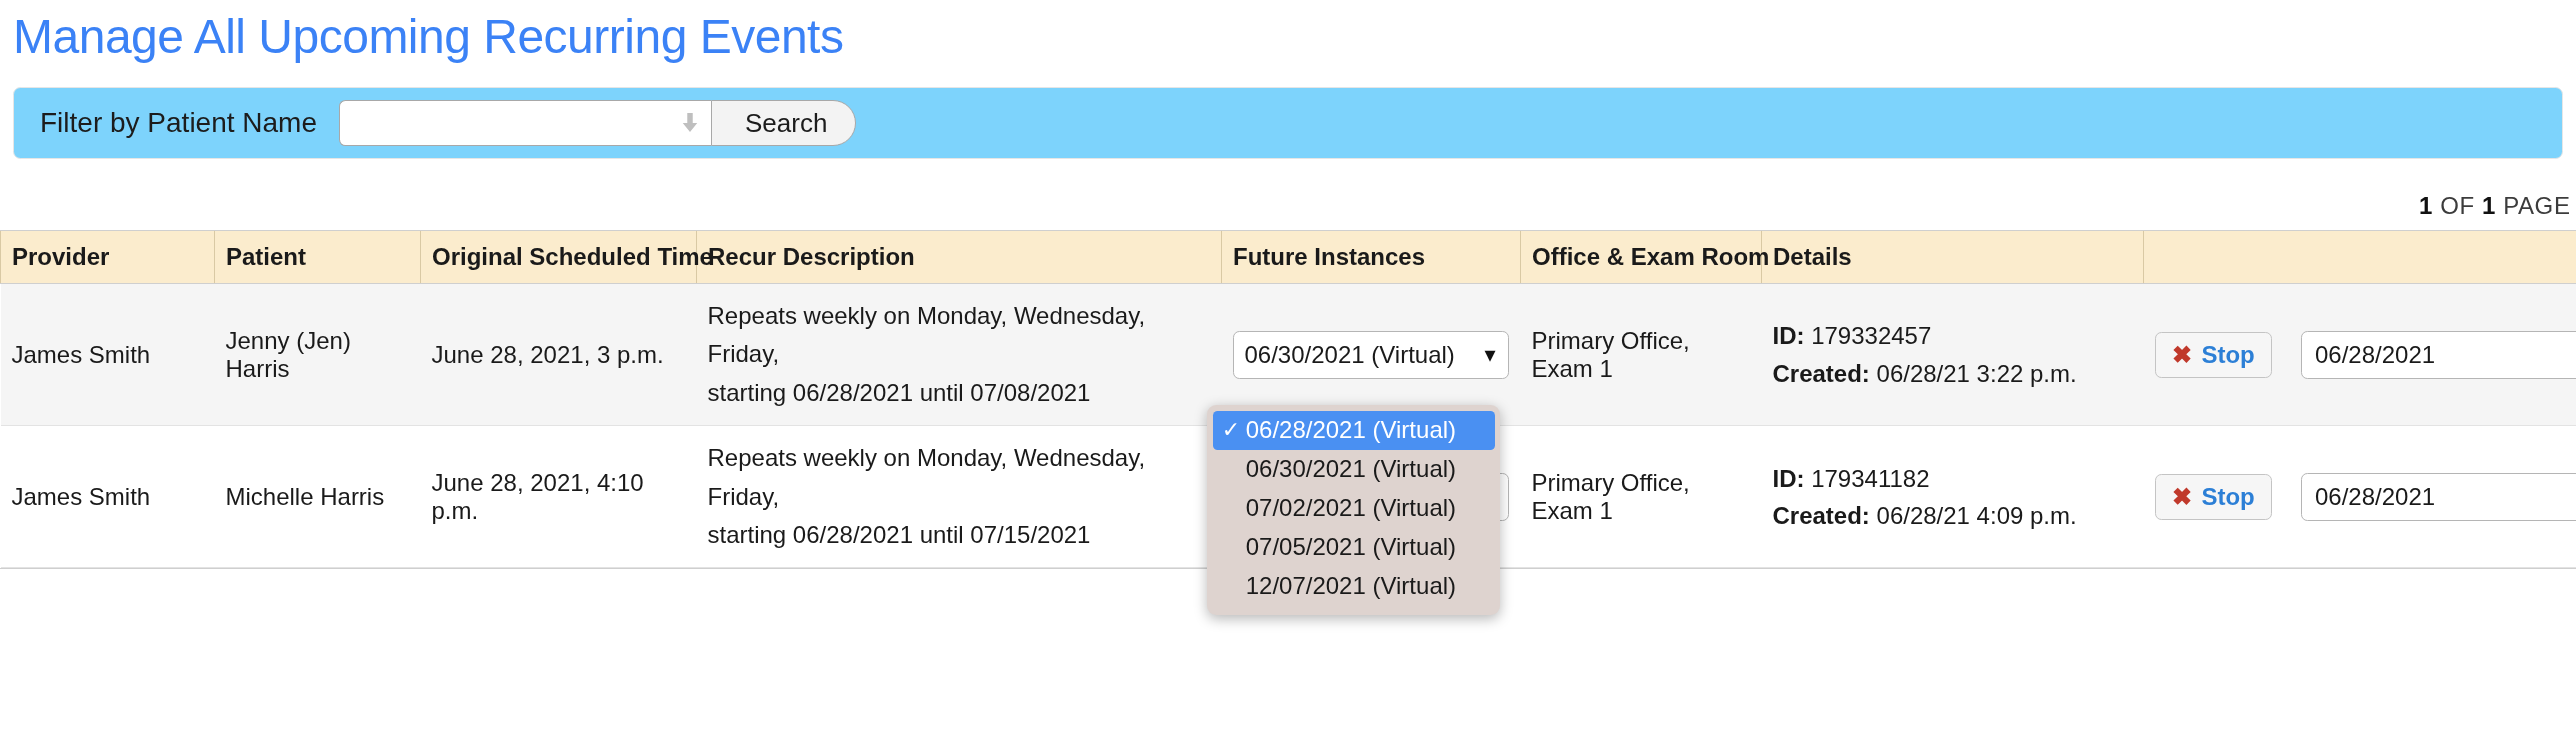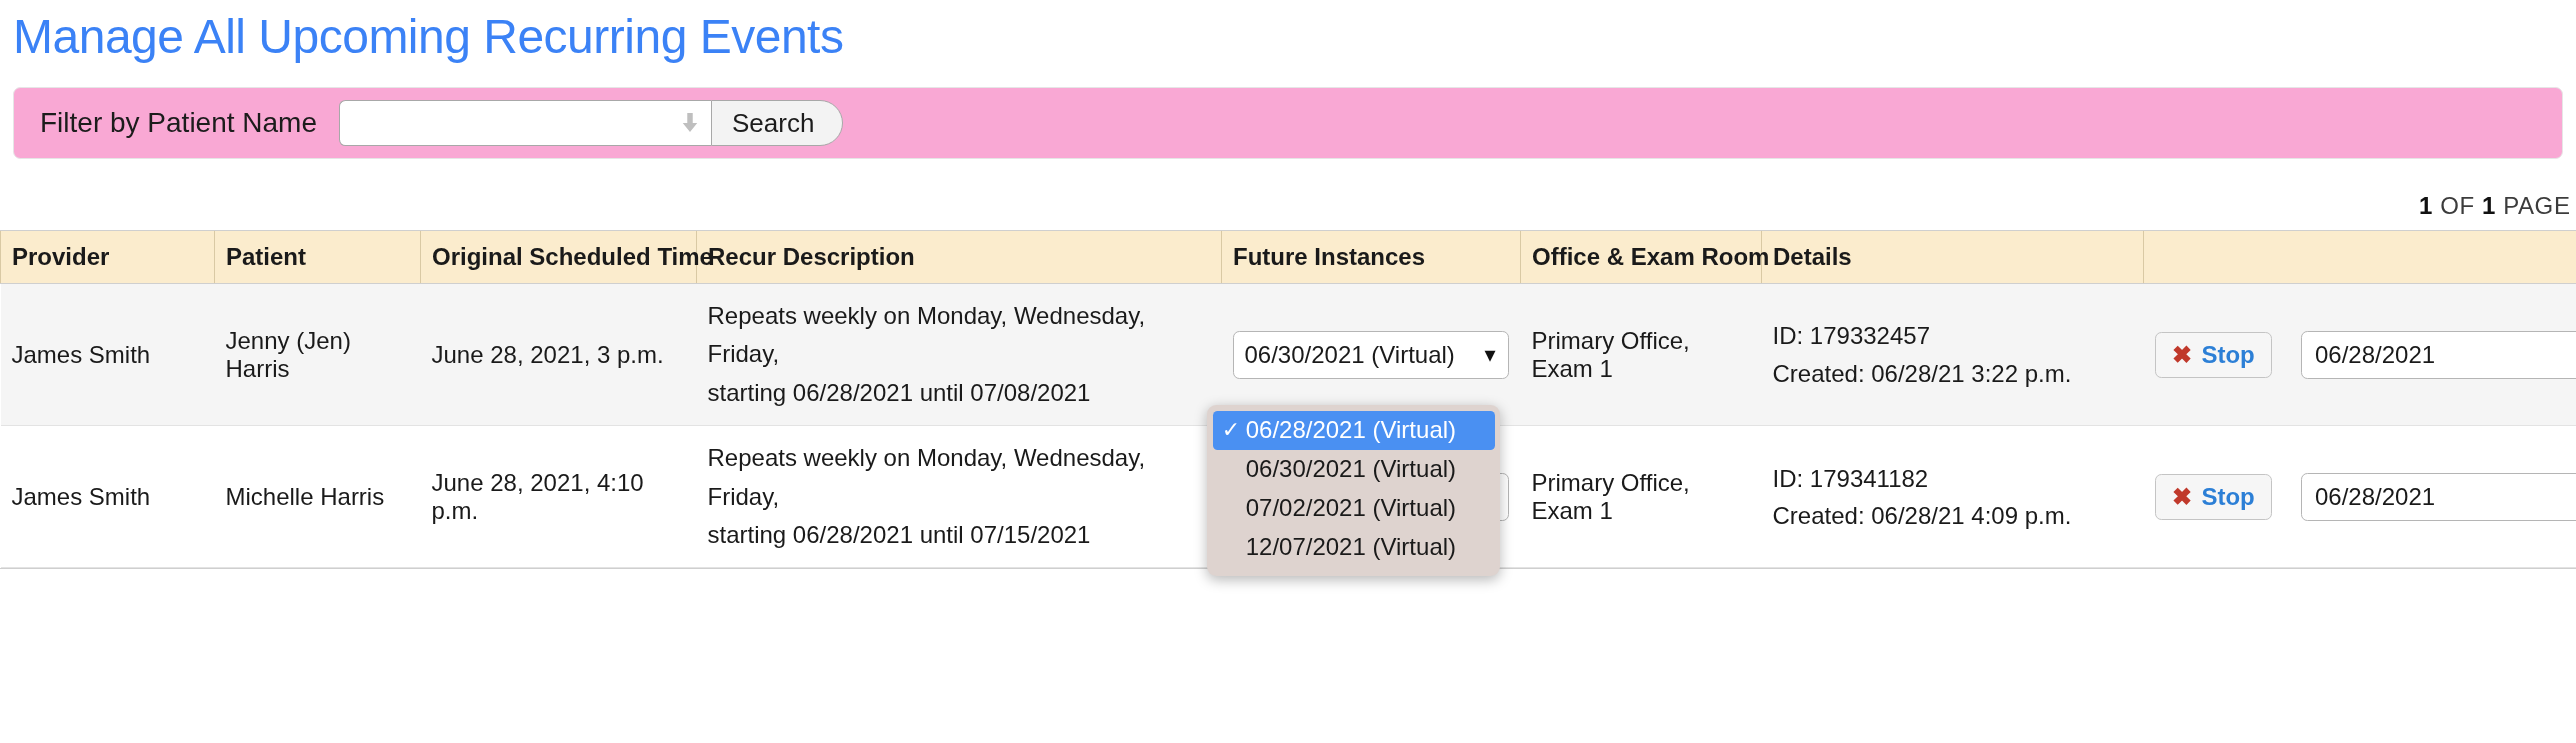--- a/index.html
+++ b/index.html
@@ -19,21 +19,21 @@
     color: #3b82f6;
     letter-spacing: -0.5px;
     margin: 7.4px 0 0 13px;
     line-height: 1.25;
     white-space: nowrap;
   }
 
   
   .filter-bar {
     margin: 20px 0 0 13px;
-    background: #f9a8d4;
+    background: #7dd3fc;
     border: 0.9px solid #e6e6e6;
     border-radius: 7.4px;
     height: 72px;
     width: 2550px;
     display: flex;
     align-items: center;
     padding: 0 0 0 26px;
   }
   .filter-label {
     font-size: 28px;
@@ -73,21 +73,21 @@
   }
   .combo-arrow svg { display: block; }
   .search-button {
     height: 46px;
     border: 0.9px solid #a8a8a8;
     border-top-right-radius: 24px;
     border-bottom-right-radius: 24px;
     background: #f3f3f3;
     font-size: 26px;
     color: #1c1c1c;
-    padding: 0 28px 0 20px;
+    padding: 0 28px 0 33px;
     cursor: pointer;
     font-family: "Liberation Sans", sans-serif;
     line-height: 1;
   }
 
   
   .page-counter {
     text-align: right;
     font-size: 24px;
     color: #3c3c3c;
@@ -140,21 +140,21 @@
   .col-time     { width: 276px; }
   .col-recur    { width: 525px; }
   .col-future   { width: 299px; }
   .col-office   { width: 241px; }
   .col-details  { width: 382px; }
   .col-actions  { width: 438px; }
 
   .recur-line { line-height: 1.6; }
 
   .detail-line { line-height: 1.55; white-space: nowrap; }
-  .detail-line b { font-weight: normal; }
+  .detail-line b { font-weight: bold; }
 
   
   .future-select {
     width: 276px;
     height: 48px;
     font-size: 24px;
     font-family: "Liberation Sans", sans-serif;
     color: #1a1a1a;
     background: #ffffff;
     border: 0.9px solid #b5b5b5;
@@ -373,16 +373,20 @@
     <div class="dropdown-item">
       <span class="tick"></span>
       <span>06/30/2021 (Virtual)</span>
     </div>
     <div class="dropdown-item">
       <span class="tick"></span>
       <span>07/02/2021 (Virtual)</span>
     </div>
     <div class="dropdown-item">
       <span class="tick"></span>
+      <span>07/05/2021 (Virtual)</span>
+    </div>
+    <div class="dropdown-item">
+      <span class="tick"></span>
       <span>12/07/2021 (Virtual)</span>
     </div>
   </div>
 
 
 </body></html>

